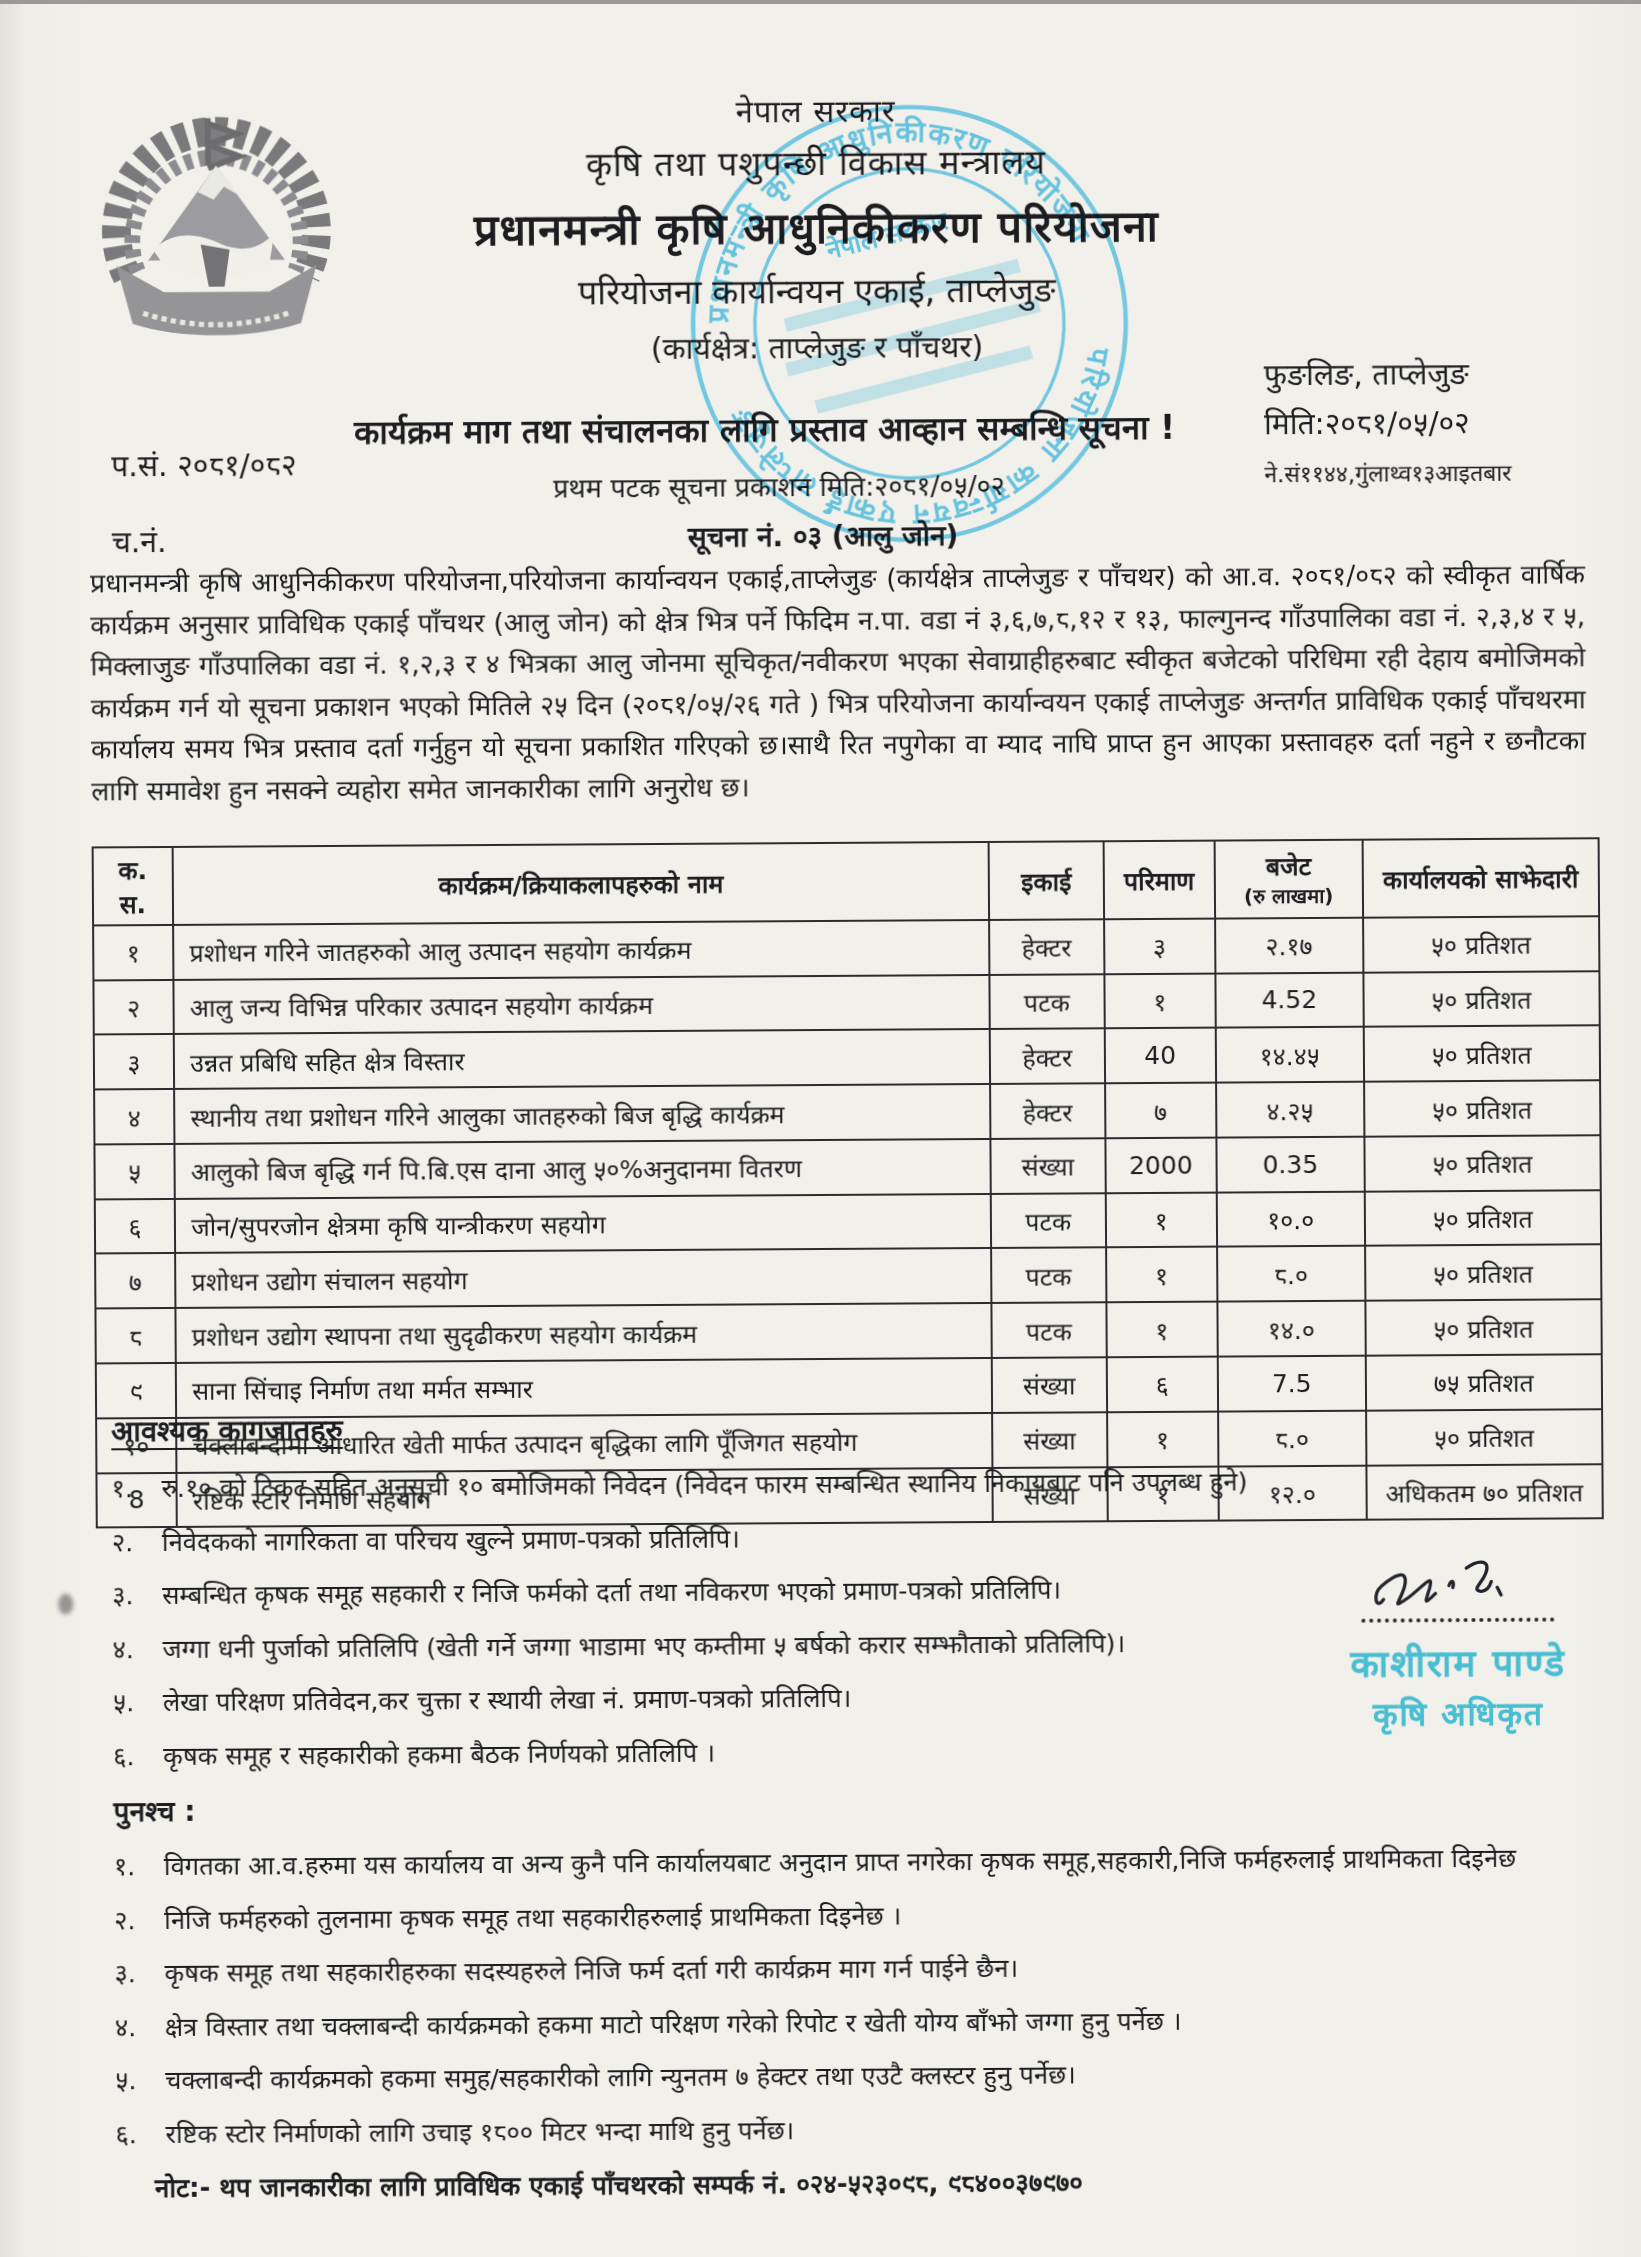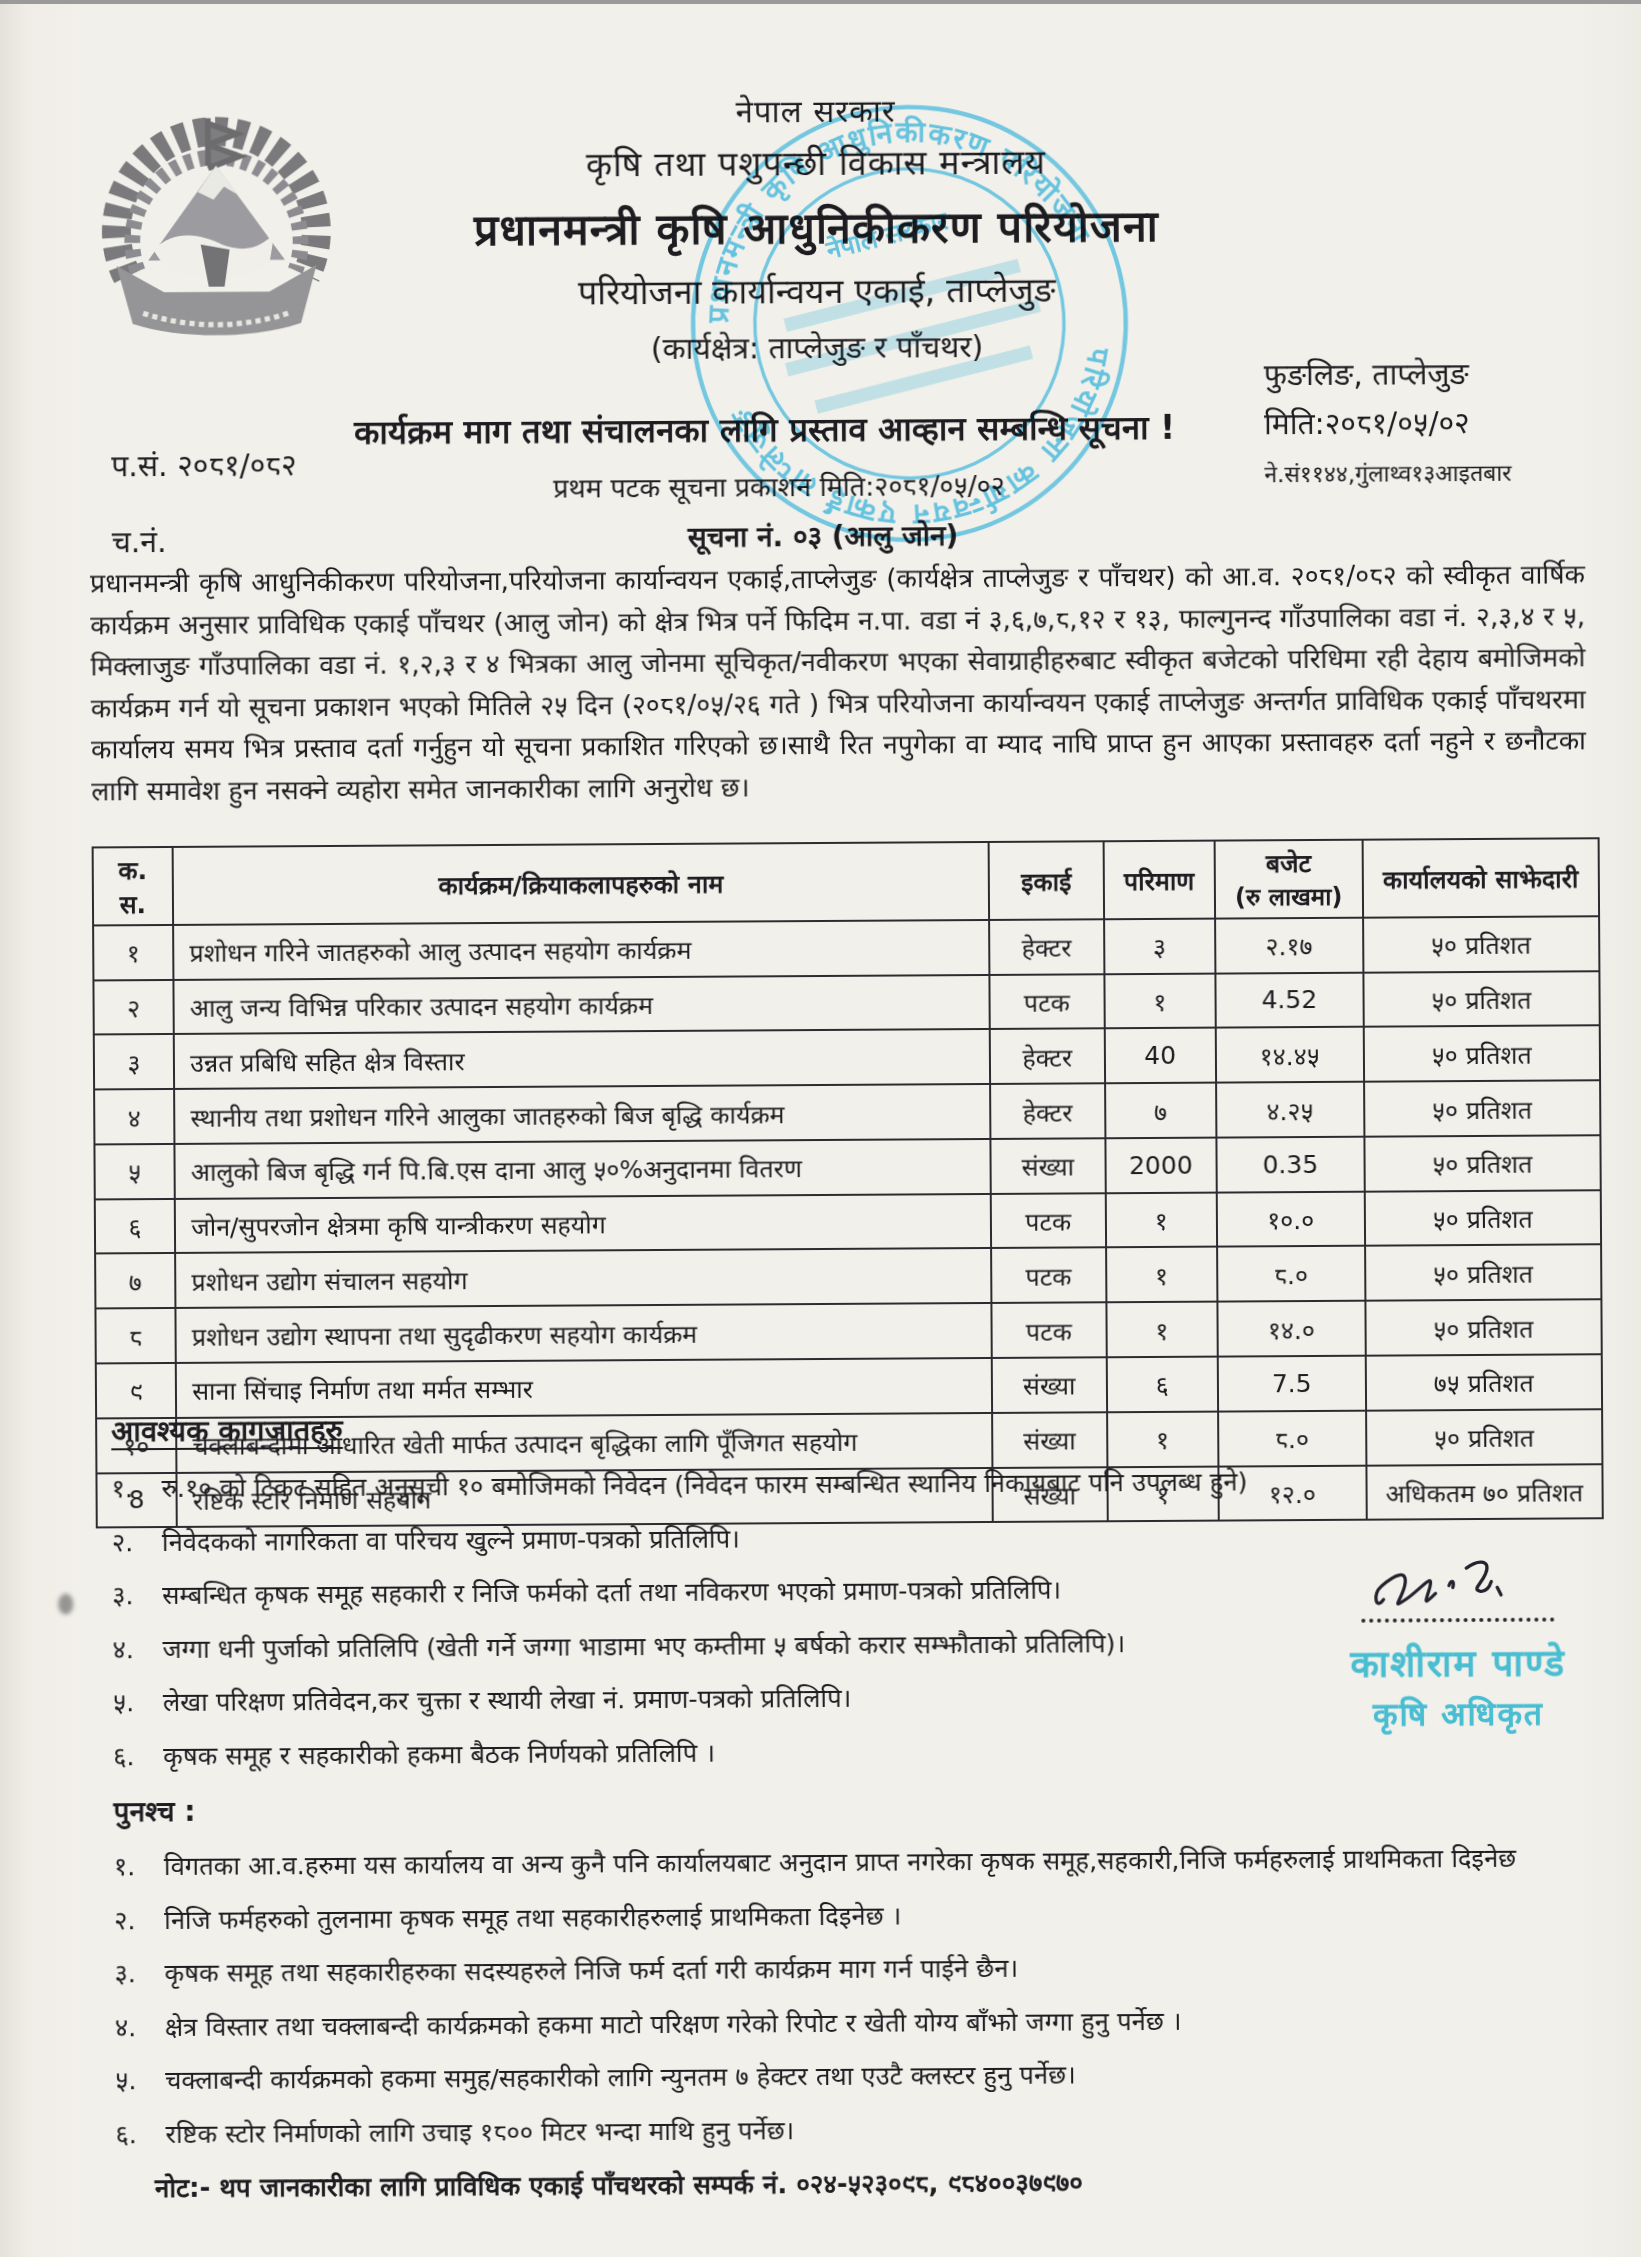--- a/index.html
+++ b/index.html
@@ -38,21 +38,21 @@
     border-collapse:collapse; table-layout:fixed;
   }
   table.main th, table.main td {
     border:2.3px solid #2c2c30; font-size:25px; padding:3.9px 7.7px;
     overflow:hidden;
   }
   table.main th { font-weight:bold; }
   table.main td.name { text-align:left; padding-left:15.4px; }
   table.main td, table.main th { text-align:center; vertical-align:middle; }
   table.main td { height:45px; }
-  th.budget .sub { display:block; font-size:24px; font-weight:bold; }
+  th.budget .sub { display:block; font-size:20px; font-weight:bold; }
   
   .lower { left:108px; top:1402px; width:1429px; font-size:25.6px; }
   .sec-head { font-size:29px; font-weight:bold; text-decoration:underline; text-underline-offset:6.8px; margin-bottom:21px; }
   .list-row { display:flex; margin-bottom:16.4px; line-height:1.45; }
   .list-row .num { width:50px; flex:0 0 50px; }
   .list-row .txt { flex:1; }
   .ps-head { font-size:28px; font-weight:bold; margin:9.7px 0 19.3px 0; }
   .note-line { font-size:26px; font-weight:bold; margin-top:9.7px; padding-left:39px; }
   
   .sigblock { left:1294px; top:1543px; width:319px; text-align:center; }

